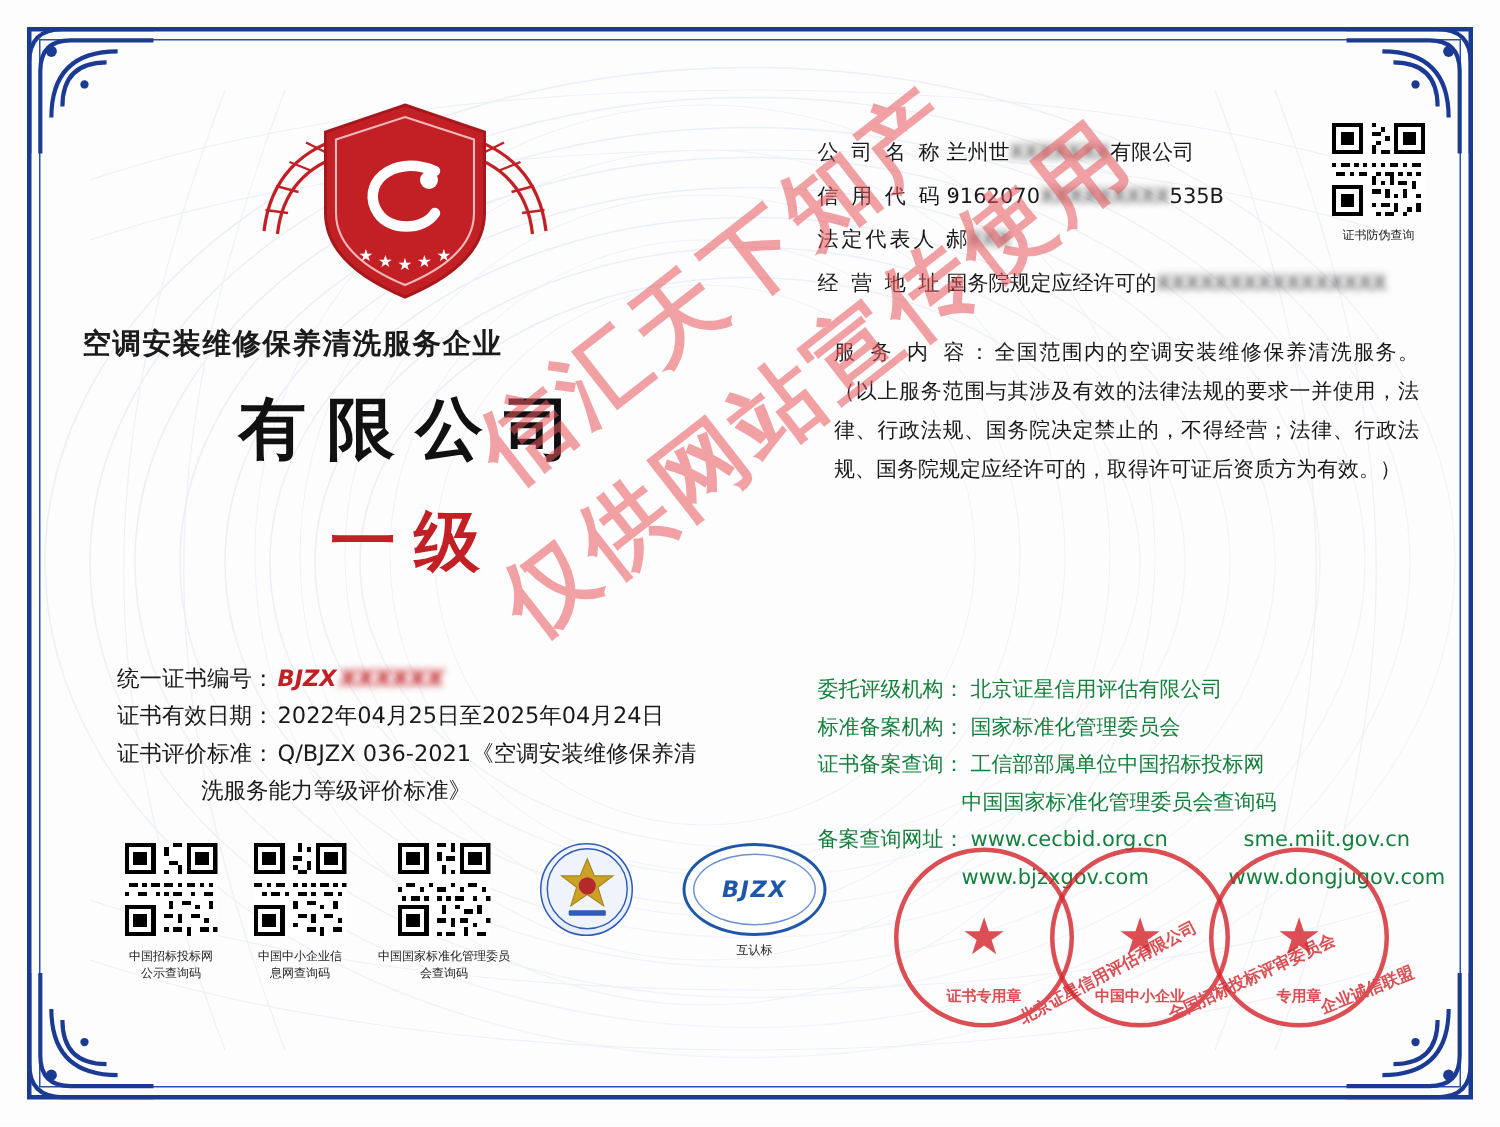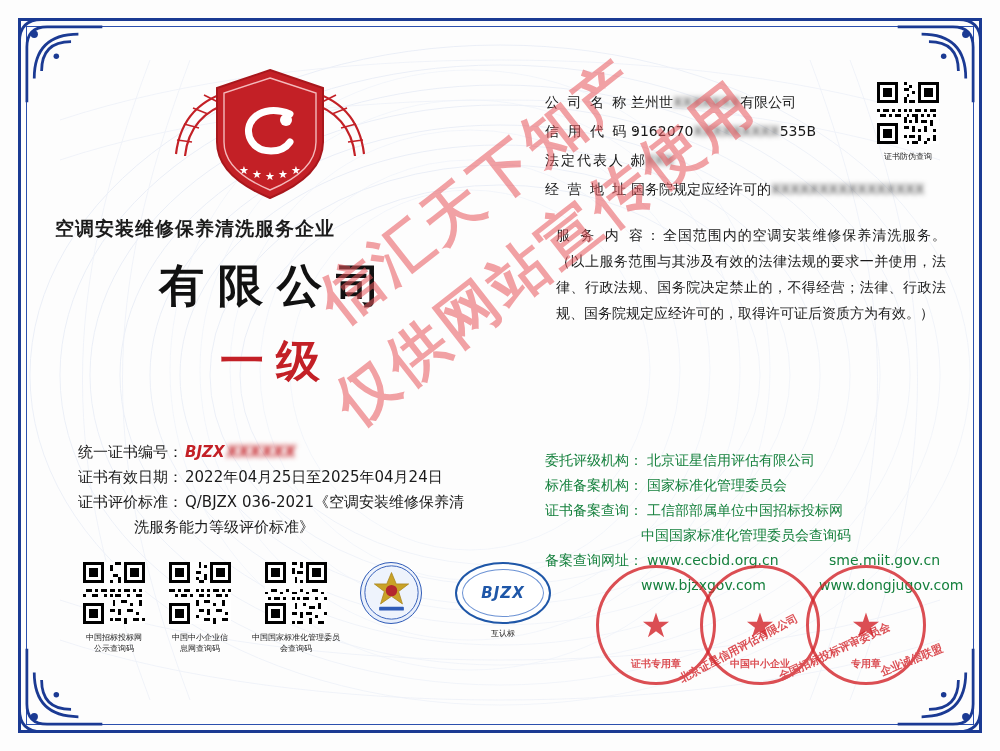--- a/index.html
+++ b/index.html
@@ -235,21 +235,21 @@
   .badge-oval .ring {
     position: absolute;
     left: 5px; top: 5px; right: 5px; bottom: 5px;
     border: 1px solid #6d93d4;
     border-radius: 50%;
   }
 
   
   .qr-top {
     position: absolute;
-    right: 55px;
+    right: 44px;
     top: 82px;
     width: 74px;
     text-align: center;
   }
   .qr-top .qr-box { width: 62px; height: 62px; }
   .qr-top .qr-cap { font-size: 8px; margin-top: 3px; }
 
   
   .stamp {
     position: absolute;

